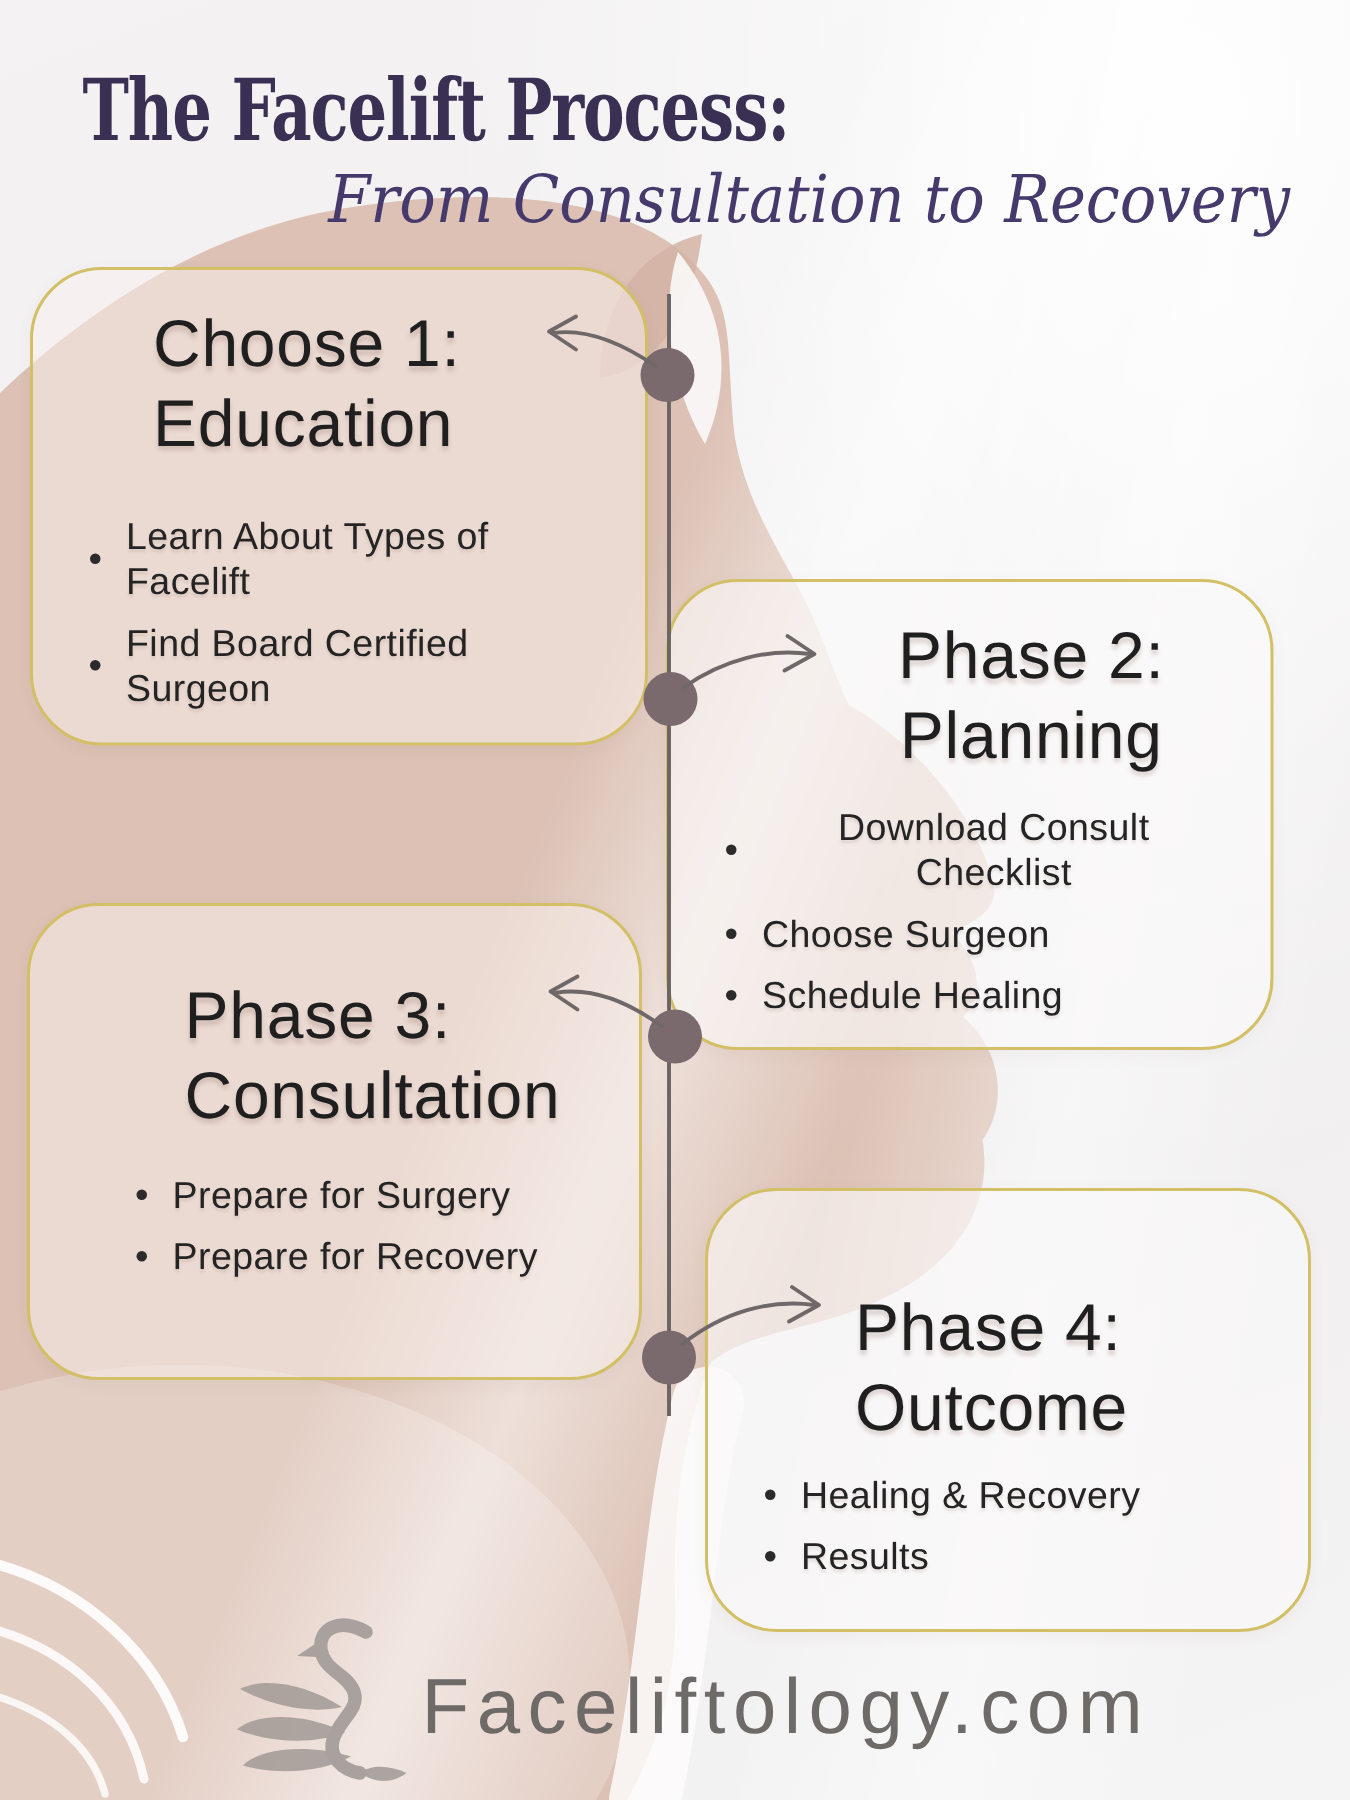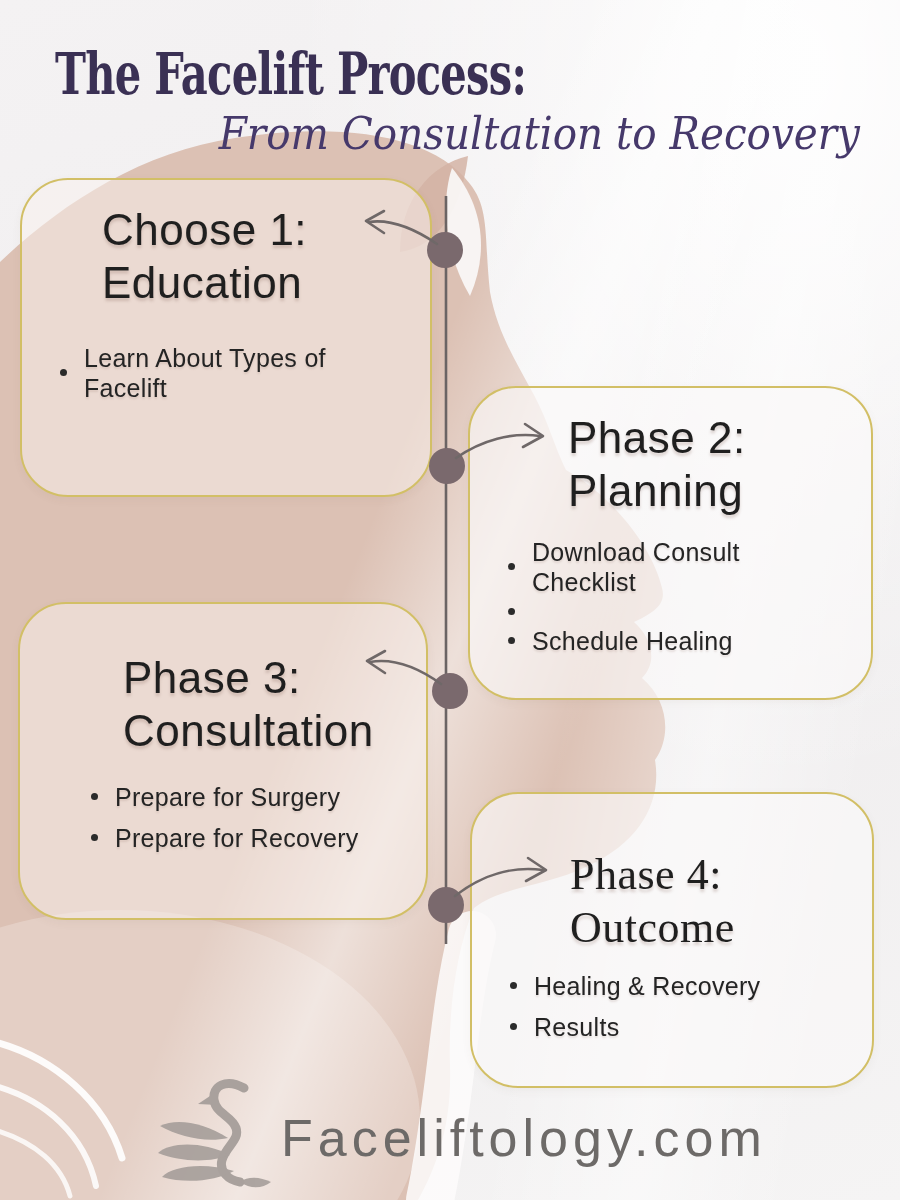--- a/index.html
+++ b/index.html
@@ -47,21 +47,21 @@
   }
   .card.pink{background:rgba(250,242,238,.52);}
   .card.white{background:rgba(251,249,248,.64);}
   .card-title{
     margin:0;font-weight:400;font-size:44px;line-height:1.2;color:#1f1f1f;
     text-shadow:0 3px 3px rgba(136,104,93,.28);letter-spacing:.5px;
   }
   .card.left .card-title{margin-left:66px;}
   .card.right .card-title{margin-left:84px;}
   #card-3 .card-title{margin-top:24px;}
-  #card-4 .card-title{margin-top:31px;font-family:Liberation Serif, serif;}
+  #card-4 .card-title{margin-top:42px;}
   .bullets{list-style:none;margin:14px;padding:0 0 0 10px;}
   #card-1 .bullets{margin-top:33px;}
   #card-2 .bullets{margin-top:19px;}
   #card-3 .bullets{margin-top:24px;padding-left:20px;}
   #card-4 .bullets{margin-top:16px;text-align:right;}
   .bullet{
     display:flex;align-items:center;gap:17px;margin-bottom:11px;
     font-size:25px;line-height:1.2;color:var(--text-dark);
     text-shadow:0 2px 2px rgba(136,104,93,.18);letter-spacing:.3px;
   }
@@ -106,32 +106,37 @@
   <h1 class="main-title">The Facelift Process:</h1>
   <div class="subtitle">From Consultation to Recovery</div>
 
   <section class="card pink left" id="card-1" style="left:20px;top:178px;width:412px;height:319px;">
     <h2 class="card-title"><span>Choose 1:</span><br><span>Education</span></h2>
     <ul class="bullets">
       <li class="bullet">
           <span class="b-dot"></span>
           <span>Learn About Types of Facelift</span>
         </li>
-    </ul>
-  </section>
-
-  <section class="card white right" id="card-2" style="left:468px;top:386px;width:405px;height:314px;">
+      <li class="bullet">
+          <span class="b-dot"></span>
+          <span>Find Board Certified Surgeon</span>
+        </li>
+    </ul>
+  </section>
+
+  <section class="card white right" id="card-2" style="left:444px;top:386px;width:405px;height:314px;text-align:center;">
     <h2 class="card-title"><span>Phase 2:</span><br><span>Planning</span></h2>
     <ul class="bullets">
       <li class="bullet">
           <span class="b-dot"></span>
           <span>Download Consult Checklist</span>
         </li>
       <li class="bullet">
           <span class="b-dot"></span>
+          <span>Choose Surgeon</span>
         </li>
       <li class="bullet">
           <span class="b-dot"></span>
           <span>Schedule Healing</span>
         </li>
     </ul>
   </section>
 
   <section class="card pink left" id="card-3" style="left:18px;top:602px;width:410px;height:318px;padding-left:37px;">
     <h2 class="card-title"><span>Phase 3:</span><br><span>Consultation</span></h2>

